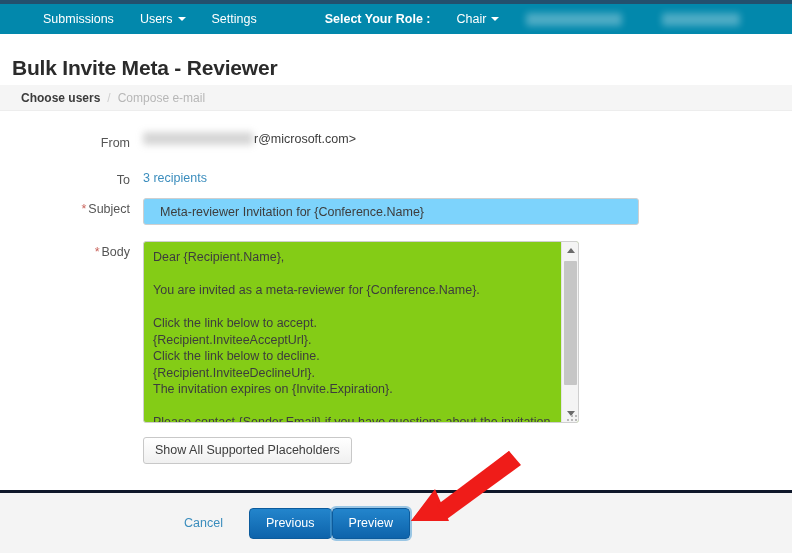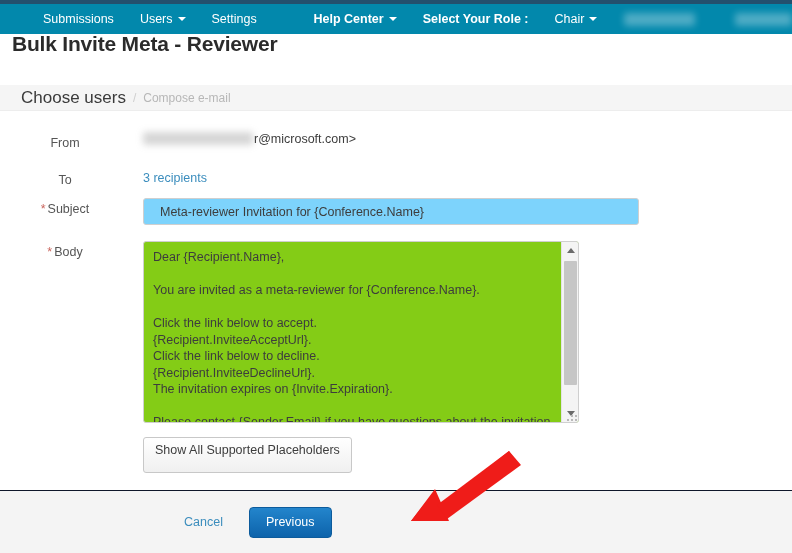--- a/index.html
+++ b/index.html
@@ -54,51 +54,51 @@
     border-radius: 2px;
     background: rgba(255,255,255,0.30);
     filter: blur(3.5px);
     margin: 0 0 0 0;
   }
   .nav-blur-a { width: 96px; margin-left: 14px; }
   .nav-blur-b { width: 78px; margin-left: 40px; }
 
   
   .page-title {
-    position: absolute; left: 12px; top: 32px;
+    position: absolute; left: 12px; top: 56px;
     font-size: 21px; font-weight: bold;
     color: #2b2b2b;
     letter-spacing: -0.2px;
   }
 
   
   .crumbbar {
     position: absolute; left: 0; top: 85px;
     width: 792px; height: 26px;
     background: #f5f5f5;
     border-bottom: 1px solid #ededed;
     display: flex; align-items: center;
     padding-left: 21px;
   }
   .crumb-active {
-    font-size: 17px; font-weight: normal; color: #3b3b3b;
+    font-size: 12px; font-weight: bold; color: #3b3b3b;
     cursor: pointer;
   }
   .crumb-sep { font-size: 12px; color: #cfcfcf; margin: 0 7px; }
   .crumb-next { font-size: 12px; color: #b7b7b7; }
 
   
   .form {
     position: absolute; left: 0; top: 111px;
     width: 792px;
   }
   .row { display: flex; align-items: flex-start; margin-bottom: 0; }
   .lbl {
     width: 143px;
-    text-align: center;
+    text-align: right;
     padding-right: 13px;
     font-size: 12.5px;
     color: #555555;
     padding-top: 4px;
     white-space: nowrap;
   }
   .req { color: #c9645c; margin-right: 2px; }
 
   .row-from { margin-top: 21px; }
   .from-val {
@@ -195,30 +195,30 @@
   }
 
   .row-placeholders { margin-top: 14px; }
   .btn-grey {
     font-family: "Liberation Sans", sans-serif;
     font-size: 12.5px;
     color: #3d3d3d;
     background: linear-gradient(to bottom, #ffffff 0%, #f0f0f0 100%);
     border: 1px solid #c8c8c8;
     border-radius: 3px;
-    padding: 5px 11px 15px 11px;
+    padding: 5px 11px 6px 11px;
     cursor: pointer;
   }
 
   
   .footer {
     position: absolute; left: 0; top: 490px;
     width: 792px; height: 63px;
     background: #f4f4f4;
-    border-top: 1px solid #0f172a;
+    border-top: 3px solid #0f172a;
     display: flex; align-items: center;
     padding-left: 184px;
   }
   .link-cancel {
     font-size: 12.5px; color: #3b8dbd;
     cursor: pointer; margin-right: 26px;
   }
   .btn-blue {
     font-family: "Liberation Sans", sans-serif;
     font-size: 12.5px;
@@ -256,24 +256,20 @@
       <span>Users</span>
       <span class="caret"></span>
     </div>
 
     <div class="nav-item">
       <span>Settings</span>
     </div>
 
     <div class="nav-gap"></div>
 
-    <div class="nav-item">
-      <span class="nav-label-strong">Help Center</span>
-      <span class="caret"></span>
-    </div>
 
     <div class="nav-item">
       <span class="nav-label-strong">Select Your Role :</span>
     </div>
 
     <div class="nav-item">
       <span>Chair</span>
       <span class="caret"></span>
     </div>
 
@@ -349,20 +345,21 @@
     <div class="row row-placeholders">
       <div class="lbl"></div>
       <button class="btn-grey">Show All Supported Placeholders</button>
     </div>
 
   </div>
 
   <div class="footer">
     <span class="link-cancel">Cancel</span>
     <button class="btn-blue">Previous</button>
+    <button class="btn-blue focused">Preview</button>
   </div>
 
   <svg class="arrow" viewBox="0 0 140 90">
     <polygon points="124,6 56,60 48,48 26,76 62,74 56,64 132,18" fill="#ef1c19"></polygon>
     <polygon points="26,76 50,44 64,76" fill="#ef1c19"></polygon>
     <polygon points="124,6 136,20 62,74 52,60" fill="#ef1c19"></polygon>
   </svg>
 
 </div>
 

